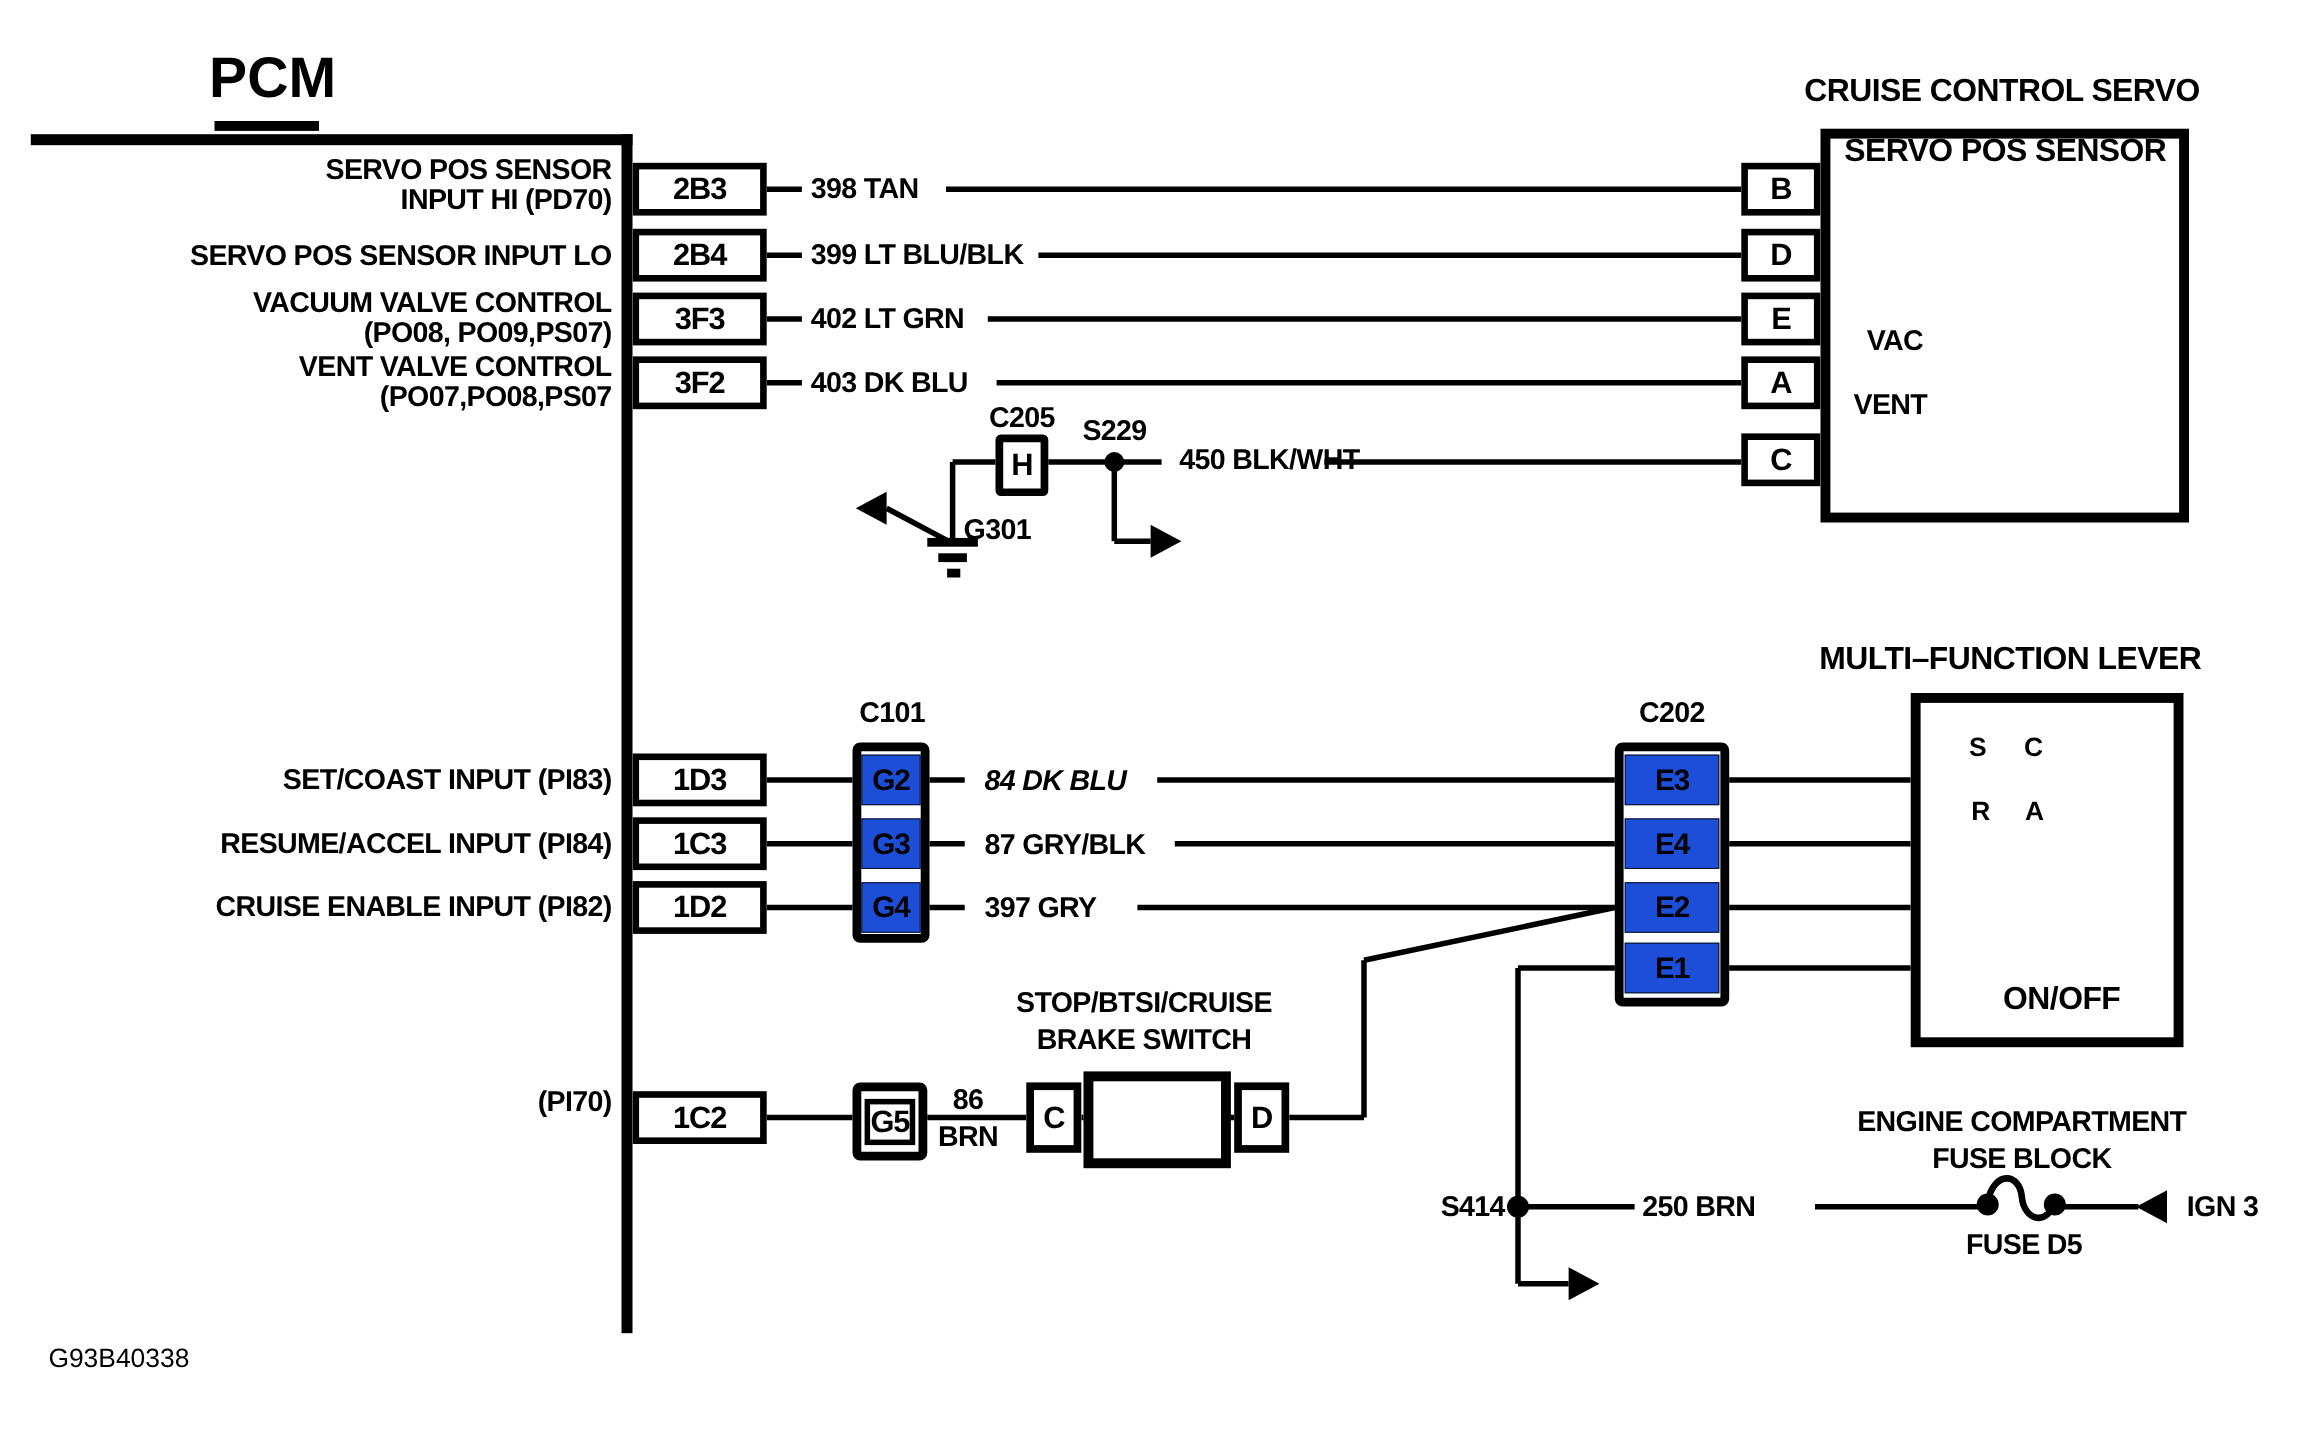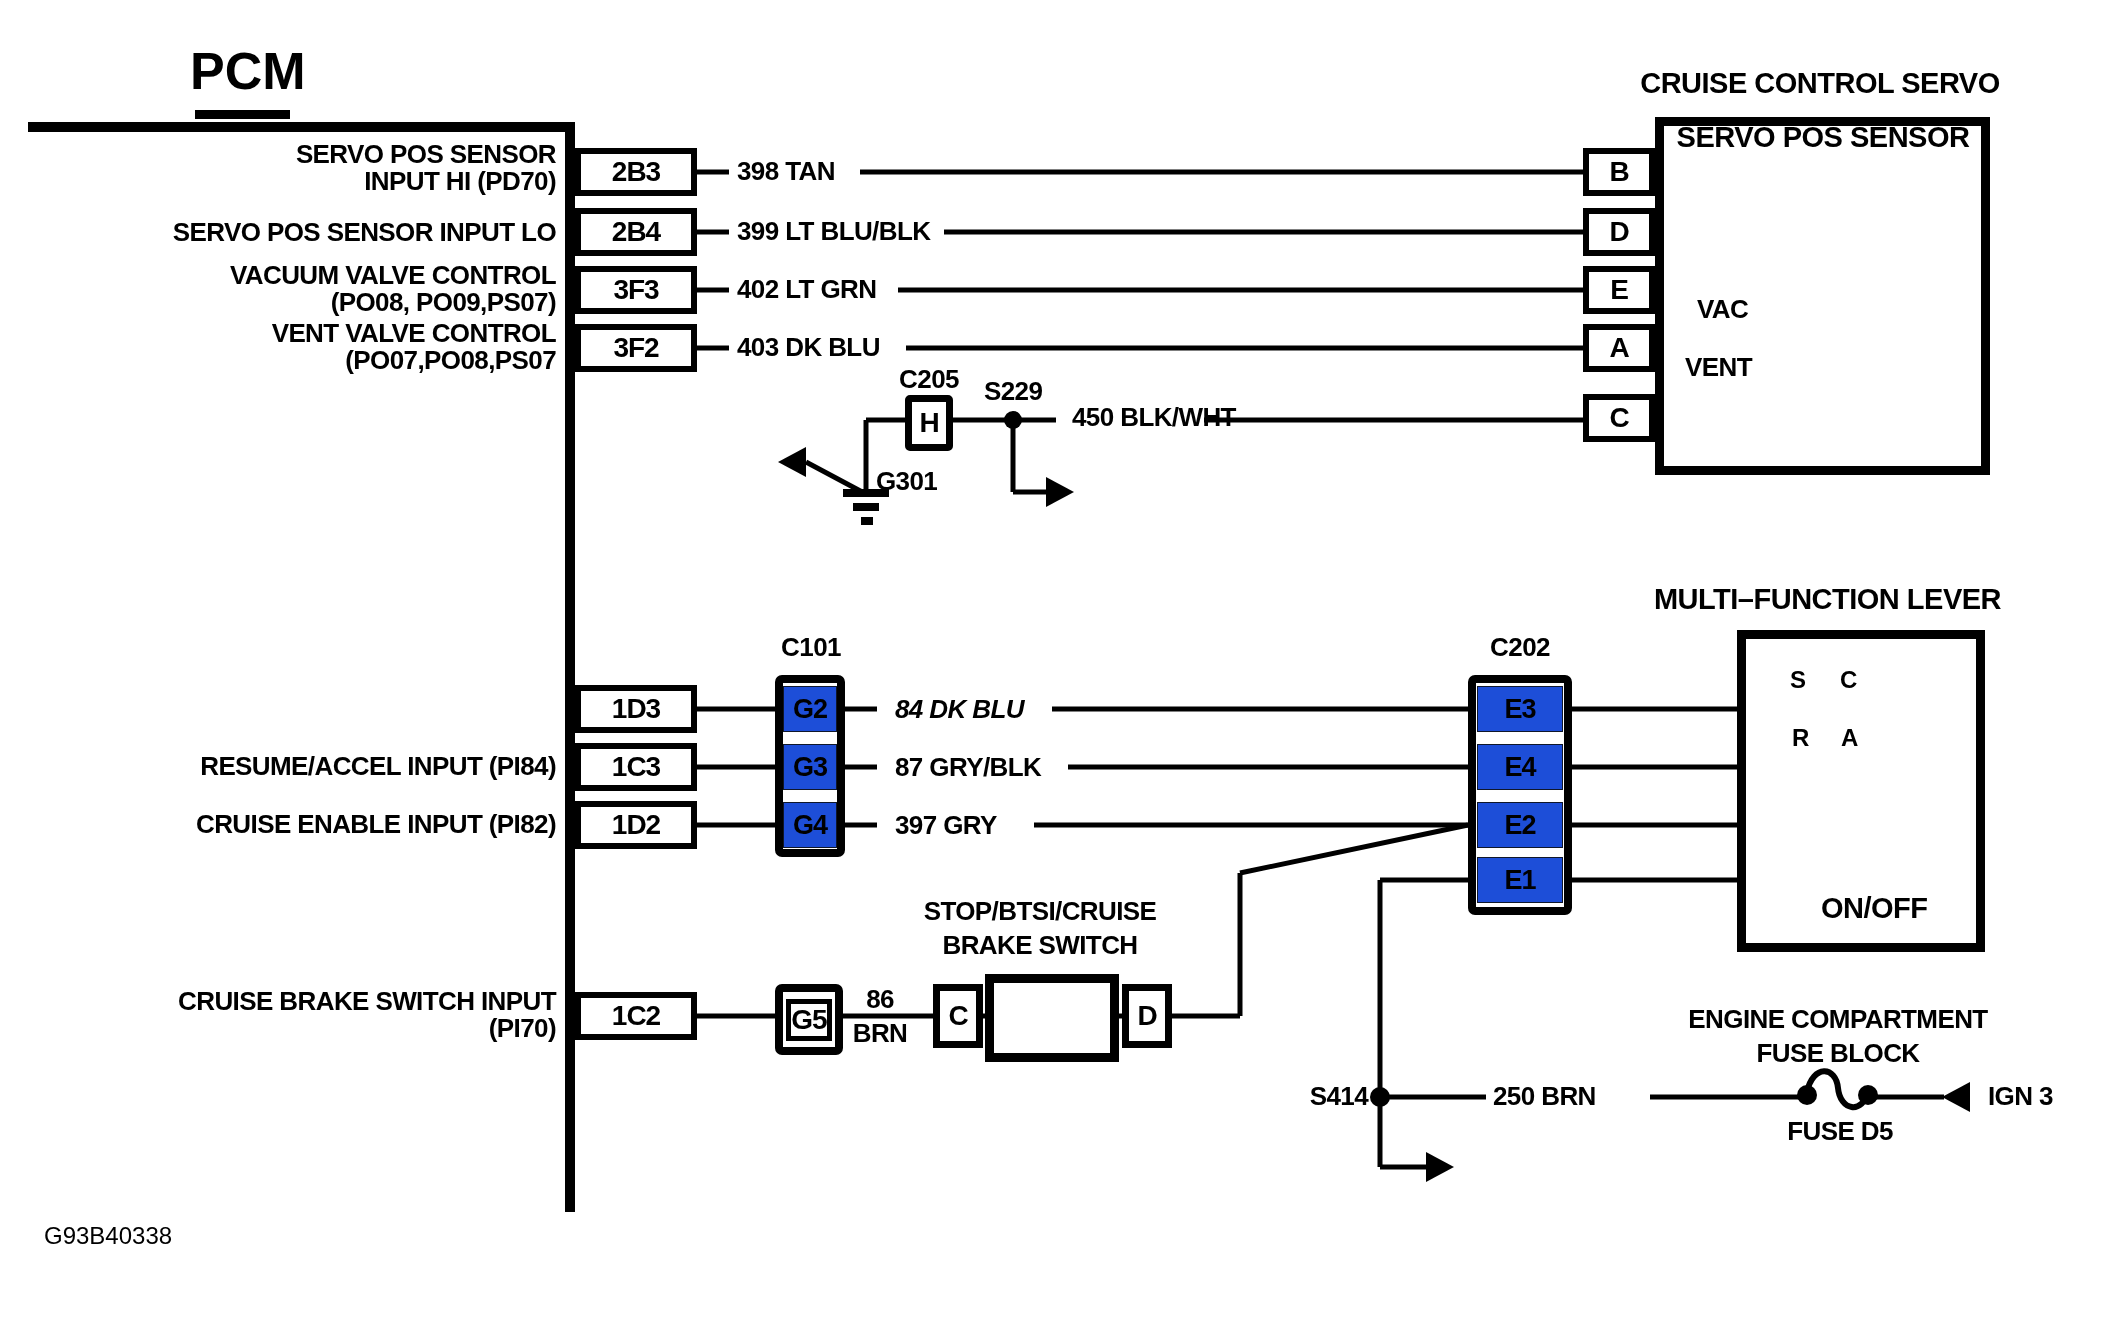--- a/index.html
+++ b/index.html
@@ -184,28 +184,30 @@
     <div>SERVO POS SENSOR INPUT LO</div>
   </div>
   <div class="t tr" style="left:56px;top:262px;width:500px;">
     <div>VACUUM VALVE CONTROL</div>
       <div>(PO08, PO09,PS07)</div>
   </div>
   <div class="t tr" style="left:56px;top:320px;width:500px;">
     <div>VENT VALVE CONTROL</div>
       <div>(PO07,PO08,PS07</div>
   </div>
+  <div class="t tr" style="left:56px;top:695px;width:500px;">
+    <div>SET/COAST INPUT (PI83)</div>
+  </div>
   <div class="t tr" style="left:56px;top:753px;width:500px;">
     <div>RESUME/ACCEL INPUT (PI84)</div>
   </div>
   <div class="t tr" style="left:56px;top:811px;width:500px;">
     <div>CRUISE ENABLE INPUT (PI82)</div>
   </div>
   <div class="t tr" style="left:56px;top:988px;width:500px;">
-    <div>CRUISE BRAKE SWITCH INPUT</div>
       <div>(PI70)</div>
   </div>
 
   <div class="pbox" style="left:575px;top:148px;width:122px;height:48px;">2B3</div>
   <div class="pbox" style="left:575px;top:208px;width:122px;height:48px;">2B4</div>
   <div class="pbox" style="left:575px;top:266px;width:122px;height:48px;">3F3</div>
   <div class="pbox" style="left:575px;top:324px;width:122px;height:48px;">3F2</div>
   <div class="pbox" style="left:575px;top:685px;width:122px;height:48px;">1D3</div>
   <div class="pbox" style="left:575px;top:743px;width:122px;height:48px;">1C3</div>
   <div class="pbox" style="left:575px;top:801px;width:122px;height:48px;">1D2</div>

